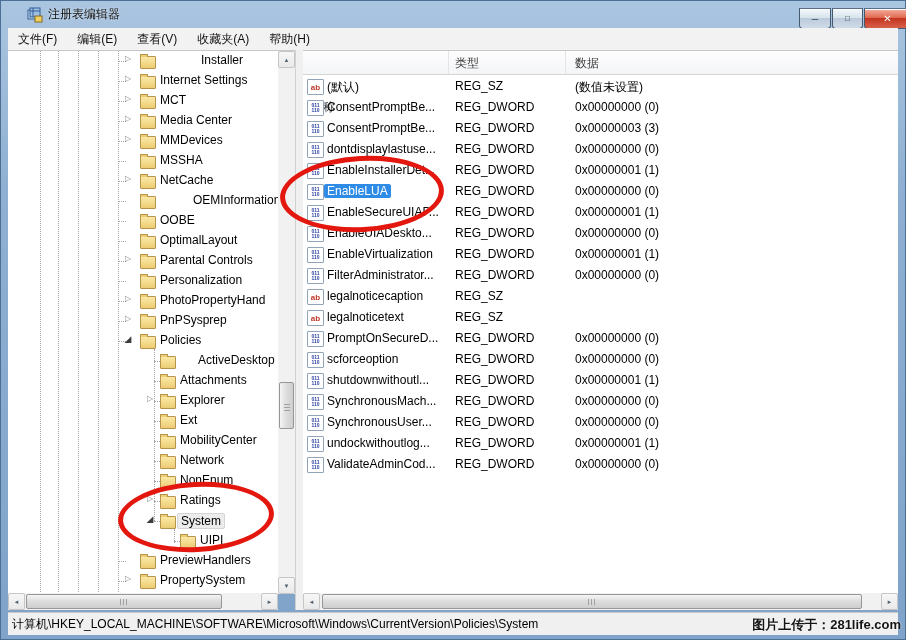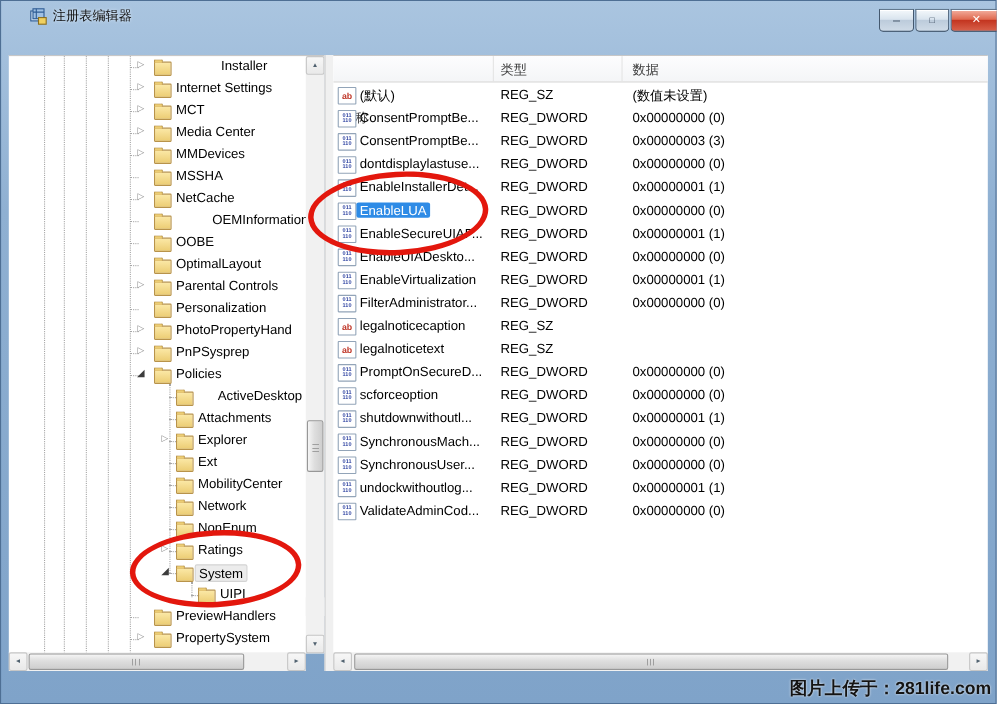--- a/index.html
+++ b/index.html
@@ -66,21 +66,21 @@
   .thumb.v{background:linear-gradient(90deg,#f5f5f5,#dedede 45%,#cecece);}
   .thumb.v::after{content:"";position:absolute;top:50%;left:4px;height:9px;width:6px;margin-top:-4px;
     background:repeating-linear-gradient(0deg,#9f9f9f 0 1px,transparent 1px 3px);}
   #corner{position:absolute;left:278px;top:543px;width:17px;height:17px;background:#f1f1f1;}
   
   #statusbar{position:absolute;left:8px;top:612px;width:890px;height:22px;background:#f0f0f0;
     border-top:1px solid #c9c9c9;display:flex;align-items:center;}
   #status-path{font-size:12px;color:#000;padding-left:4px;white-space:nowrap;}
   
   .ellipse{position:absolute;border:5px solid #e3170d;border-radius:50%;pointer-events:none;z-index:50;}
-  #watermark{position:absolute;right:5px;top:616px;font-size:16px;font-weight:bold;color:#141414;z-index:60;
+  #watermark{position:absolute;right:5px;top:616px;font-size:13px;font-weight:bold;color:#141414;z-index:60;
     text-shadow:0 0 2px #fff;}
 </style>
 </head>
 <body>
 
 <div id="stage">
 
   <div id="titlebar">
     <span id="title-icon">
       <svg width="16" height="16" viewBox="0 0 16 16">
@@ -98,20 +98,27 @@
         </div>
       <div class="win-btn max">
           <span>□</span>
         </div>
       <div class="win-btn close">
           <span>✕</span>
         </div>
     </div>
   </div>
 
+  <div id="menubar">
+      <span class="menu-item">文件(F)</span>
+      <span class="menu-item">编辑(E)</span>
+      <span class="menu-item">查看(V)</span>
+      <span class="menu-item">收藏夹(A)</span>
+      <span class="menu-item">帮助(H)</span>
+    </div>
 
   <div id="tree-pane">
     <div class="vguide" style="left:32px;top:0;height:543px;"></div>
     <div class="vguide" style="left:50px;top:0;height:543px;"></div>
     <div class="vguide" style="left:70px;top:0;height:543px;"></div>
     <div class="vguide" style="left:90px;top:0;height:543px;"></div>
     <div class="vguide" style="left:110px;top:0;height:543px;"></div>
     <div class="vguide" style="left:146px;top:298px;height:172px;"></div>
     <div class="vguide" style="left:166px;top:478px;height:14px;"></div>
     <div id="tree-rows">
@@ -418,18 +425,21 @@
   <div class="sb" style="left:303px;top:593px;width:595px;height:17px;">
     <div class="sb-btn" style="left:0;top:0;width:17px;height:17px;">
         <span>◄</span>
       </div>
     <div class="thumb h" style="left:19px;top:1px;width:540px;height:15px;"></div>
     <div class="sb-btn" style="left:578px;top:0;width:17px;height:17px;">
         <span>►</span>
       </div>
   </div>
 
+  <div id="statusbar">
+    <span id="status-path">计算机\HKEY_LOCAL_MACHINE\SOFTWARE\Microsoft\Windows\CurrentVersion\Policies\System</span>
+  </div>
 
   <div class="ellipse" style="left:280px;top:156px;width:154px;height:66px;transform:rotate(-3deg);"></div>
   <div class="ellipse" style="left:118px;top:482px;width:146px;height:60px;transform:rotate(-3deg);"></div>
 
   <div id="watermark">图片上传于：281life.com</div>
 </div>
 
 </body></html>

